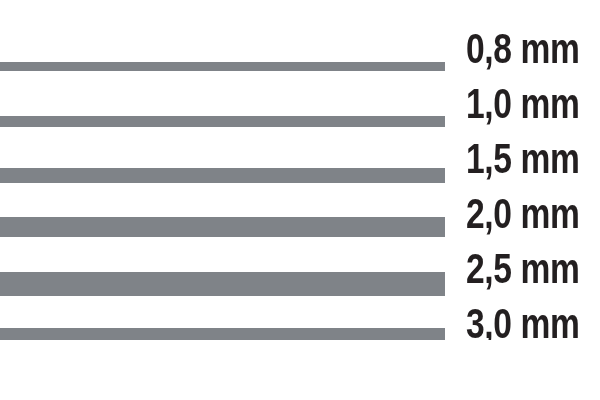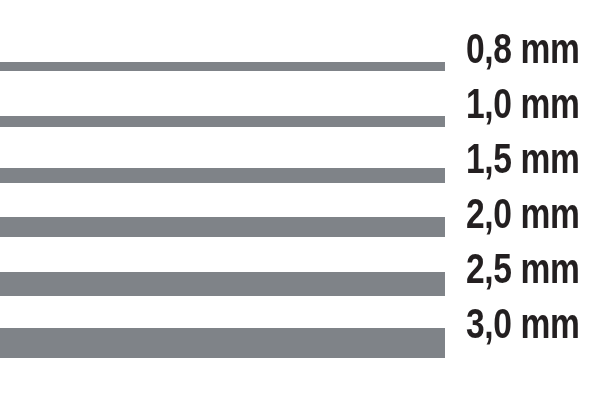--- a/index.html
+++ b/index.html
@@ -4,21 +4,21 @@
 <title>Line Width Reference</title>
 <style>
   html, body {
     margin: 0;
     padding: 0;
     background: #ffffff;
   }
   #stage {
     position: relative;
     width: 600px;
-    height: 400px;
+    height: 340px;
     background: #ffffff;
     overflow: hidden;
     font-family: "Liberation Sans", sans-serif;
   }
   .bar-row {
     position: absolute;
     left: 0;
     width: 600px;
   }
   .bar {

